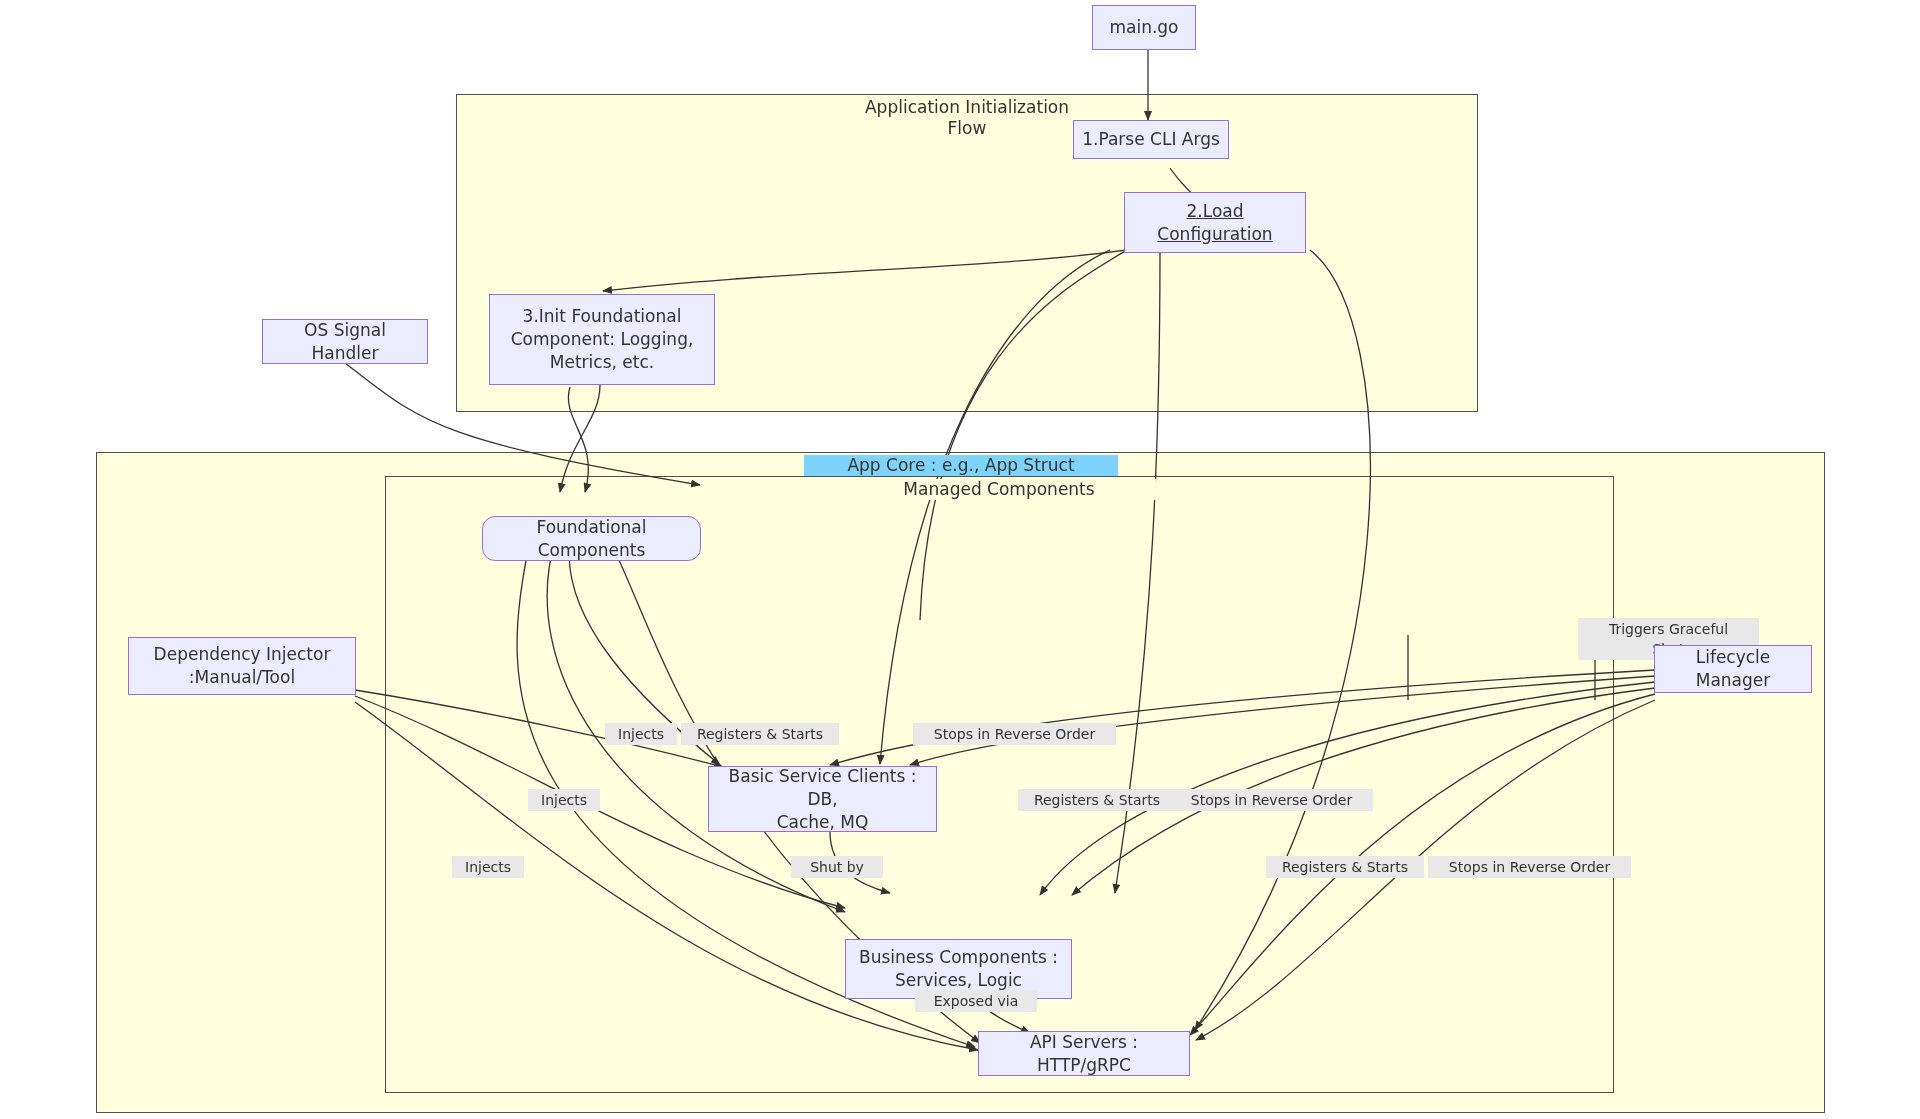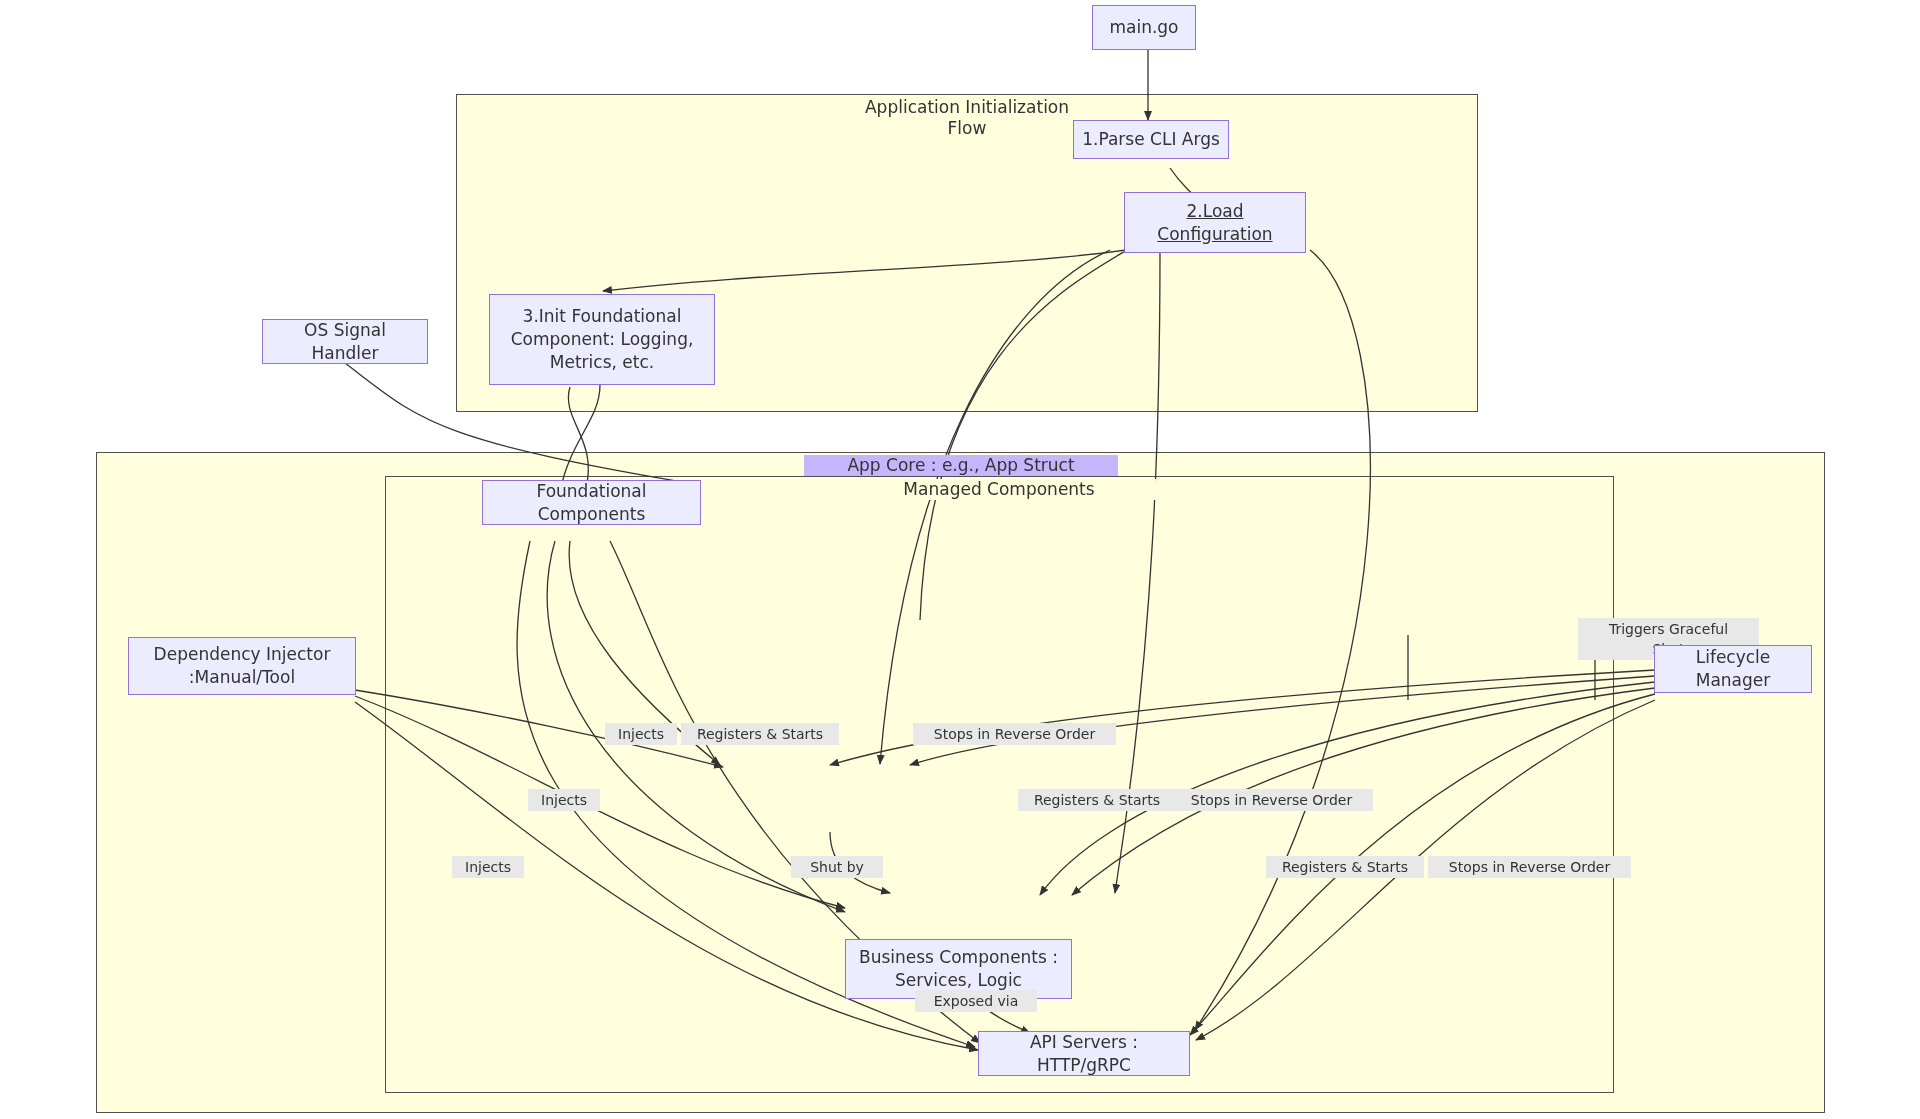--- a/index.html
+++ b/index.html
@@ -129,43 +129,45 @@
     <g fill="none" stroke="#333333" stroke-width="1.3">
       <path d="M1127,250 C1060,290 930,360 920,620"></path>
       <path d="M1408,635 L1408,700"></path>
       <path d="M1595,620 L1595,700"></path>
     </g>
   </svg>
 
   <div class="cluster-title z-top" style="left:810px; top:97px; width:314px;">Application Initialization
 Flow</div>
 
-  <div class="cluster-title z-top" style="left:804px; top:455px; width:314px; background:#c4b5fd;">App Core : e.g., App Struct</div>
+  <div class="cluster-title z-top" style="left:804px; top:455px; width:314px; background:#7dd3fc;">App Core : e.g., App Struct</div>
 
   <div class="cluster-title z-top" style="left:842px; top:479px; width:314px; background:#ffffde;">Managed Components</div>
 
   <div class="node z-top" style="left:1092px; top:5px; width:104px; height:45px;">main.go</div>
 
   <div class="node z-top" style="left:1073px; top:120px; width:156px; height:39px;">1.Parse CLI Args</div>
 
   <div class="node z-top" style="left:1124px; top:192px; width:182px; height:61px;text-decoration:underline;">2.Load Configuration</div>
 
   <div class="node z-top" style="left:489px; top:294px; width:226px; height:91px;">3.Init Foundational
 Component: Logging,
 Metrics, etc.</div>
 
   <div class="node z-top" style="left:262px; top:319px; width:166px; height:45px;">OS Signal Handler</div>
 
-  <div class="node z-top" style="left:482px; top:480px; width:219px; height:45px;">Foundational Components</div>
+  <div class="node z-top" style="left:482px; top:516px; width:219px; height:45px;border-radius:13px;">Foundational Components</div>
 
   <div class="node z-top" style="left:128px; top:637px; width:228px; height:58px;">Dependency Injector
 :Manual/Tool</div>
 
   <div class="node z-top" style="left:1654px; top:645px; width:158px; height:48px;">Lifecycle Manager</div>
 
+  <div class="node z-top" style="left:708px; top:766px; width:229px; height:66px;">Basic Service Clients : DB,
+Cache, MQ</div>
 
   <div class="node z-top" style="left:845px; top:894px; width:227px; height:60px;margin-top:45px;">Business Components :
 Services, Logic</div>
 
   <div class="node z-top" style="left:978px; top:1031px; width:212px; height:45px;">API Servers : HTTP/gRPC</div>
 
   <div class="edge-label z-mid" style="left:1578px; top:618px; width:175px;">Triggers Graceful
 Shut</div>
 
   <div class="edge-label z-top" style="left:605px; top:723px; width:66px;">Injects</div>

